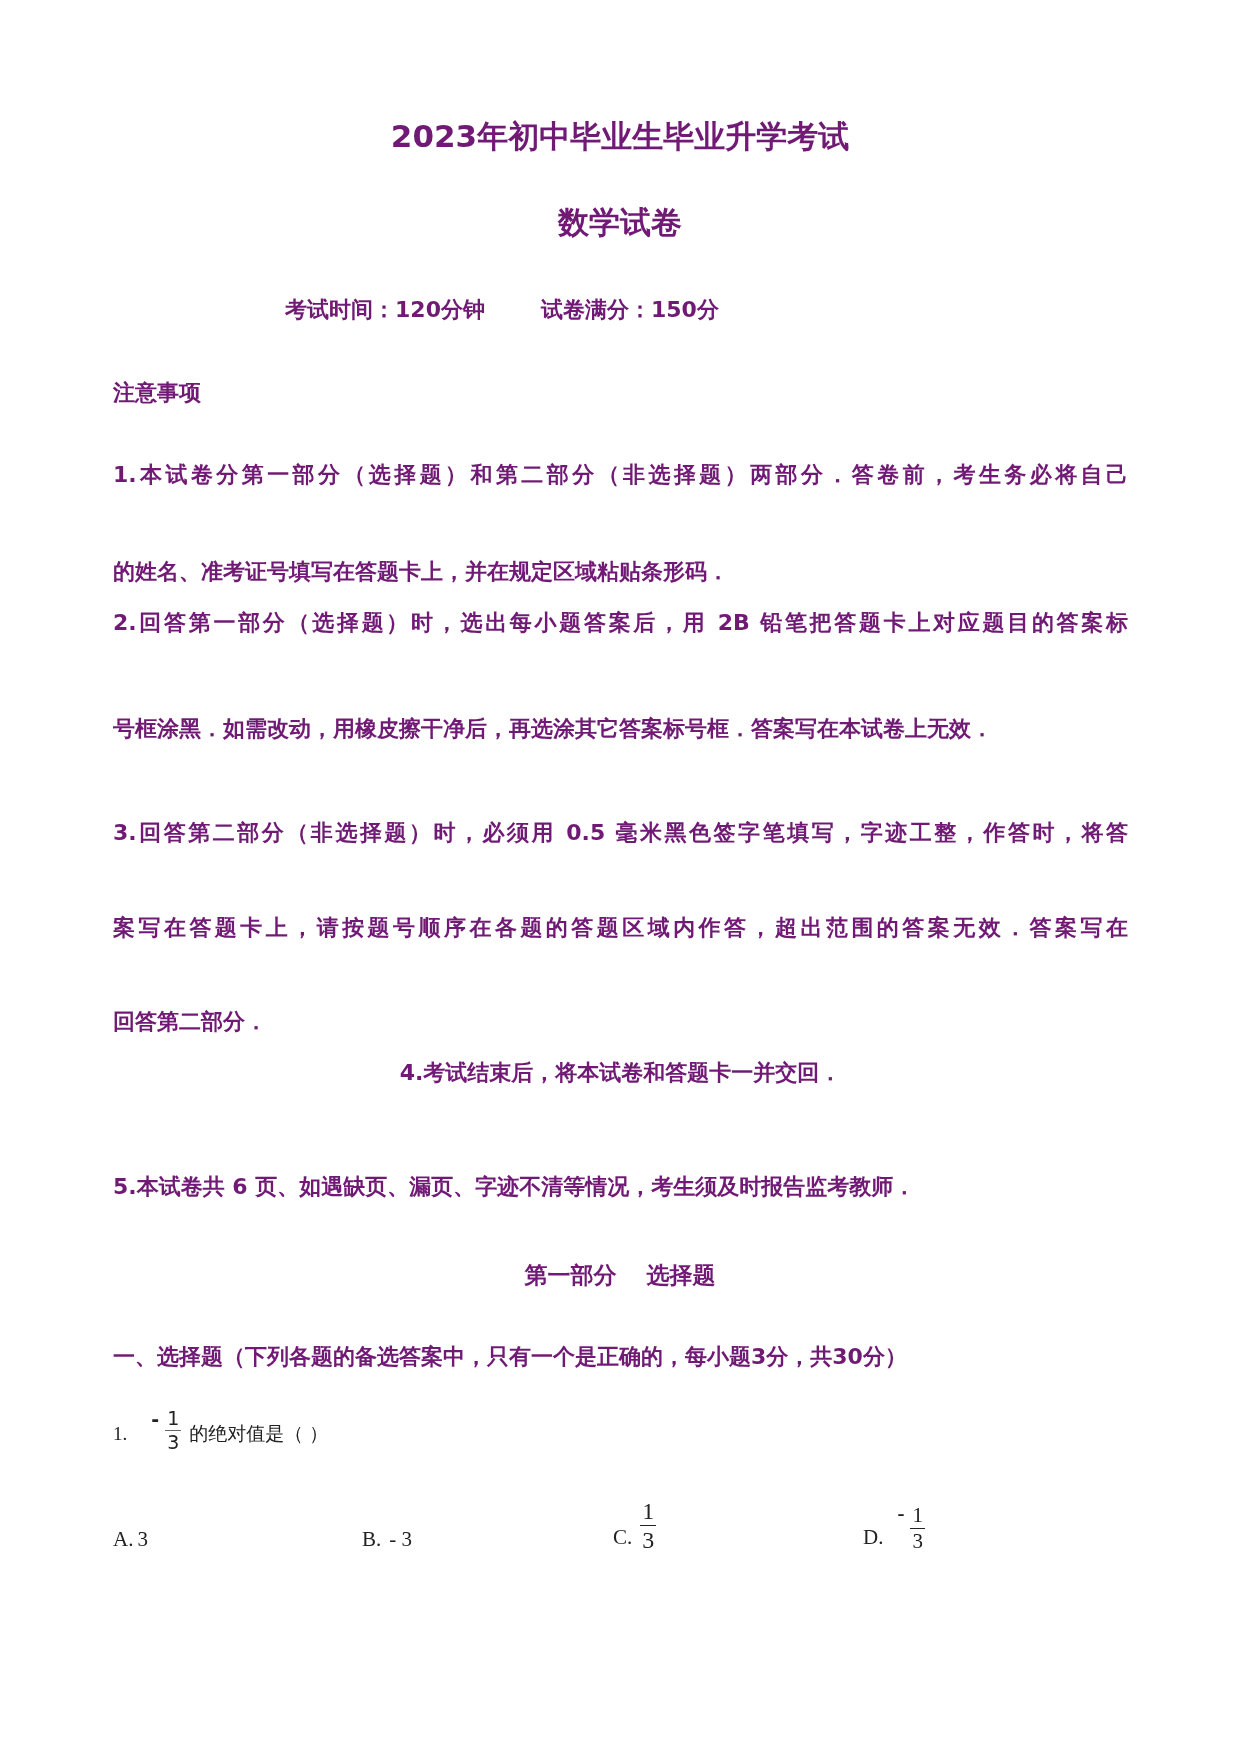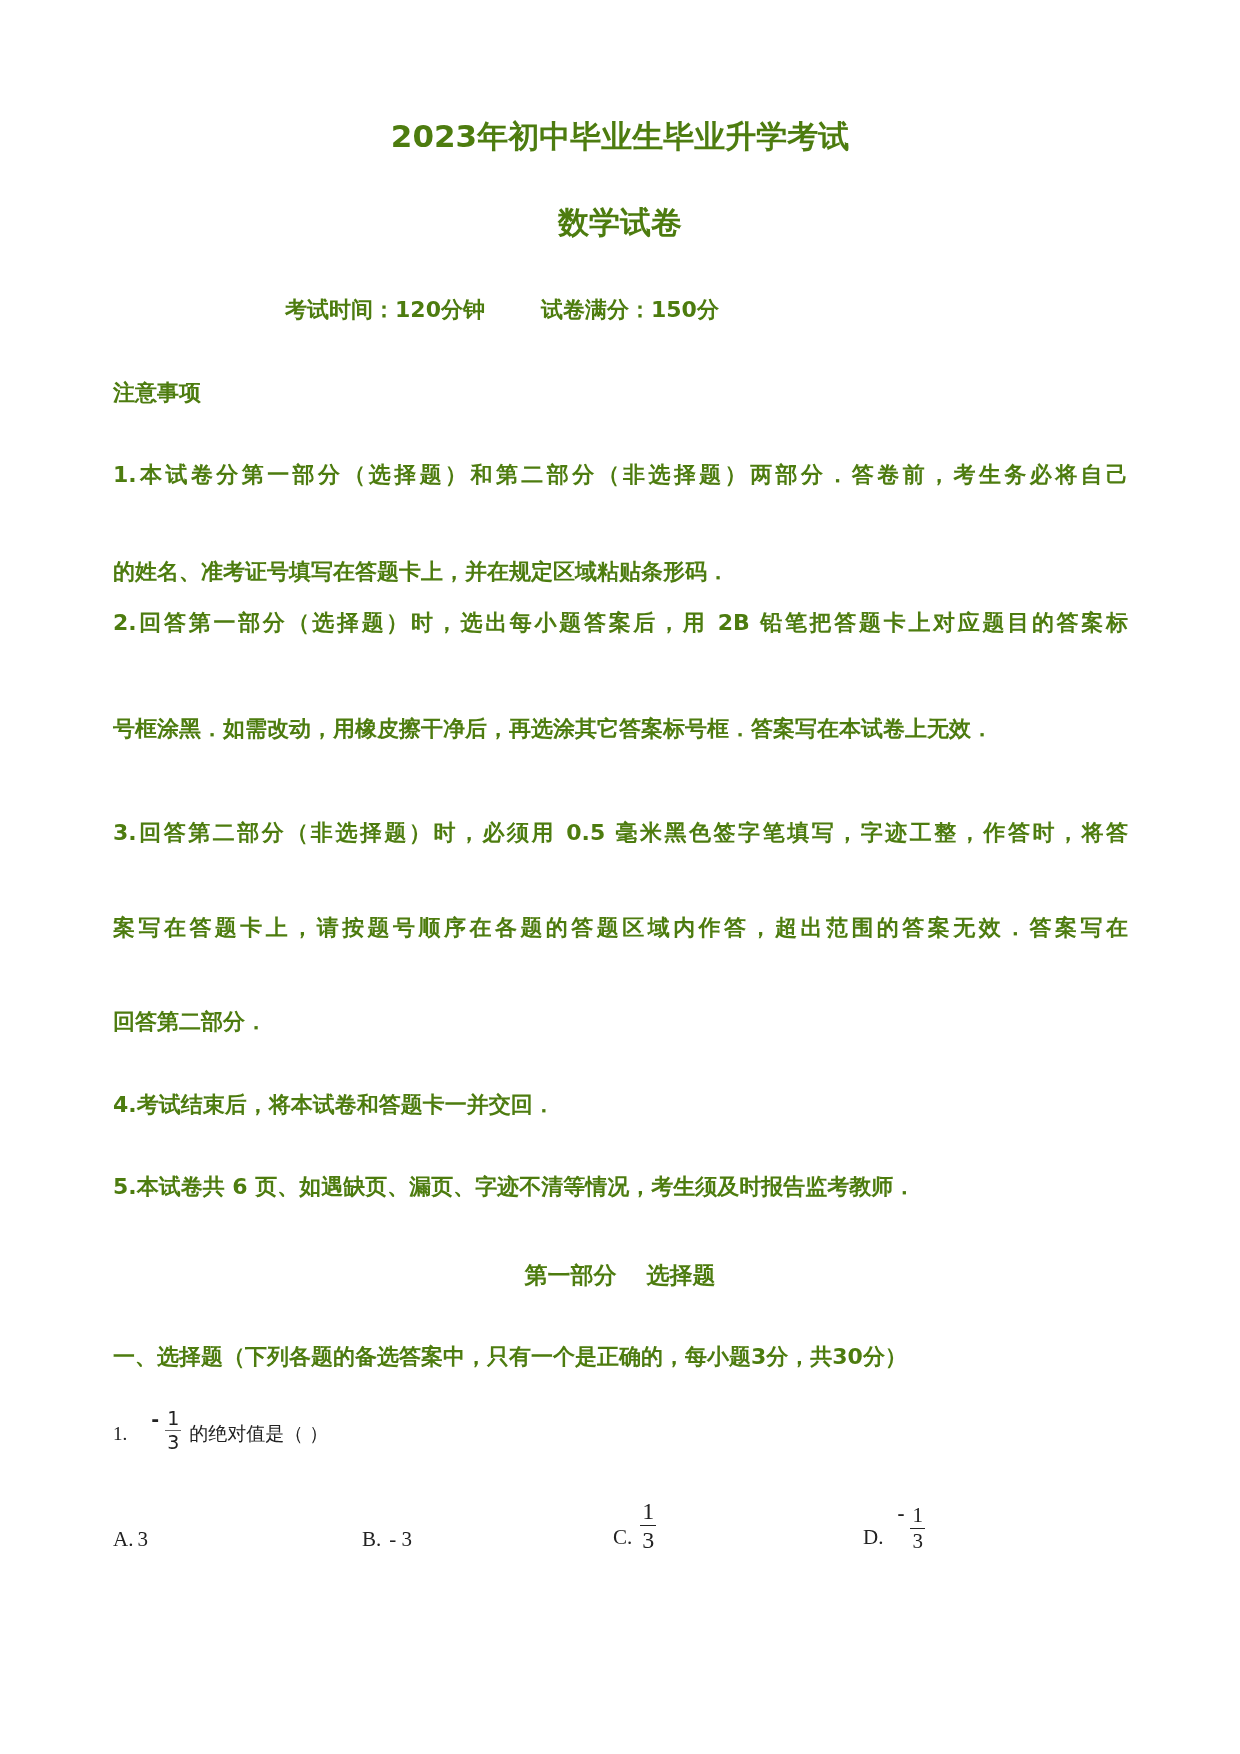--- a/index.html
+++ b/index.html
@@ -4,21 +4,21 @@
   <style>
     html, body { margin: 0; padding: 0; background: #ffffff; }
     body {
       width: 1240px; height: 1754px; position: relative; overflow: hidden;
       font-family: "DejaVu Sans", sans-serif; color: #1a1a1a;
     }
     .abs { position: absolute; }
     .cjk-bold {
       font-family: "DejaVu Sans", sans-serif;
       font-weight: bold;
-      color: #4d7c0f;
+      color: #701a75;
     }
     .title {
       left: 0; width: 1240px; text-align: center;
       font-size: 31px; top: 116px; letter-spacing: 0px;
     }
     .subtitle {
       left: 0; width: 1240px; text-align: center;
       font-size: 31px; top: 202px;
     }
     .meta {
@@ -61,21 +61,21 @@
   <div class="abs line cjk-bold justify" style="top:460px;">1.本试卷分第一部分（选择题）和第二部分（非选择题）两部分．答卷前，考生务必将自己</div>
   <div class="abs line cjk-bold" style="top:557px;">的姓名、准考证号填写在答题卡上，并在规定区域粘贴条形码．</div>
 
   <div class="abs line cjk-bold justify" style="top:608px;">2.回答第一部分（选择题）时，选出每小题答案后，用 2B 铅笔把答题卡上对应题目的答案标</div>
   <div class="abs line cjk-bold" style="top:714px;">号框涂黑．如需改动，用橡皮擦干净后，再选涂其它答案标号框．答案写在本试卷上无效．</div>
 
   <div class="abs line cjk-bold justify" style="top:818px;">3.回答第二部分（非选择题）时，必须用 0.5 毫米黑色签字笔填写，字迹工整，作答时，将答</div>
   <div class="abs line cjk-bold justify" style="top:913px;">案写在答题卡上，请按题号顺序在各题的答题区域内作答，超出范围的答案无效．答案写在</div>
   <div class="abs line cjk-bold" style="top:1007px;">回答第二部分．</div>
 
-  <div class="abs line cjk-bold" style="top:1090px;">4.考试结束后，将本试卷和答题卡一并交回．</div>
+  <div class="abs line cjk-bold" style="top:1058px;text-align:center;">4.考试结束后，将本试卷和答题卡一并交回．</div>
 
   <div class="abs line cjk-bold" style="top:1172px;">5.本试卷共 6 页、如遇缺页、漏页、字迹不清等情况，考生须及时报告监考教师．</div>
 
   <div class="abs section-title cjk-bold">
     <span>第一部分</span><span class="gap"></span><span>选择题</span>
   </div>
 
   <div class="abs q-heading cjk-bold">一、选择题（下列各题的备选答案中，只有一个是正确的，每小题3分，共30分）</div>
 
   <div class="abs question">

